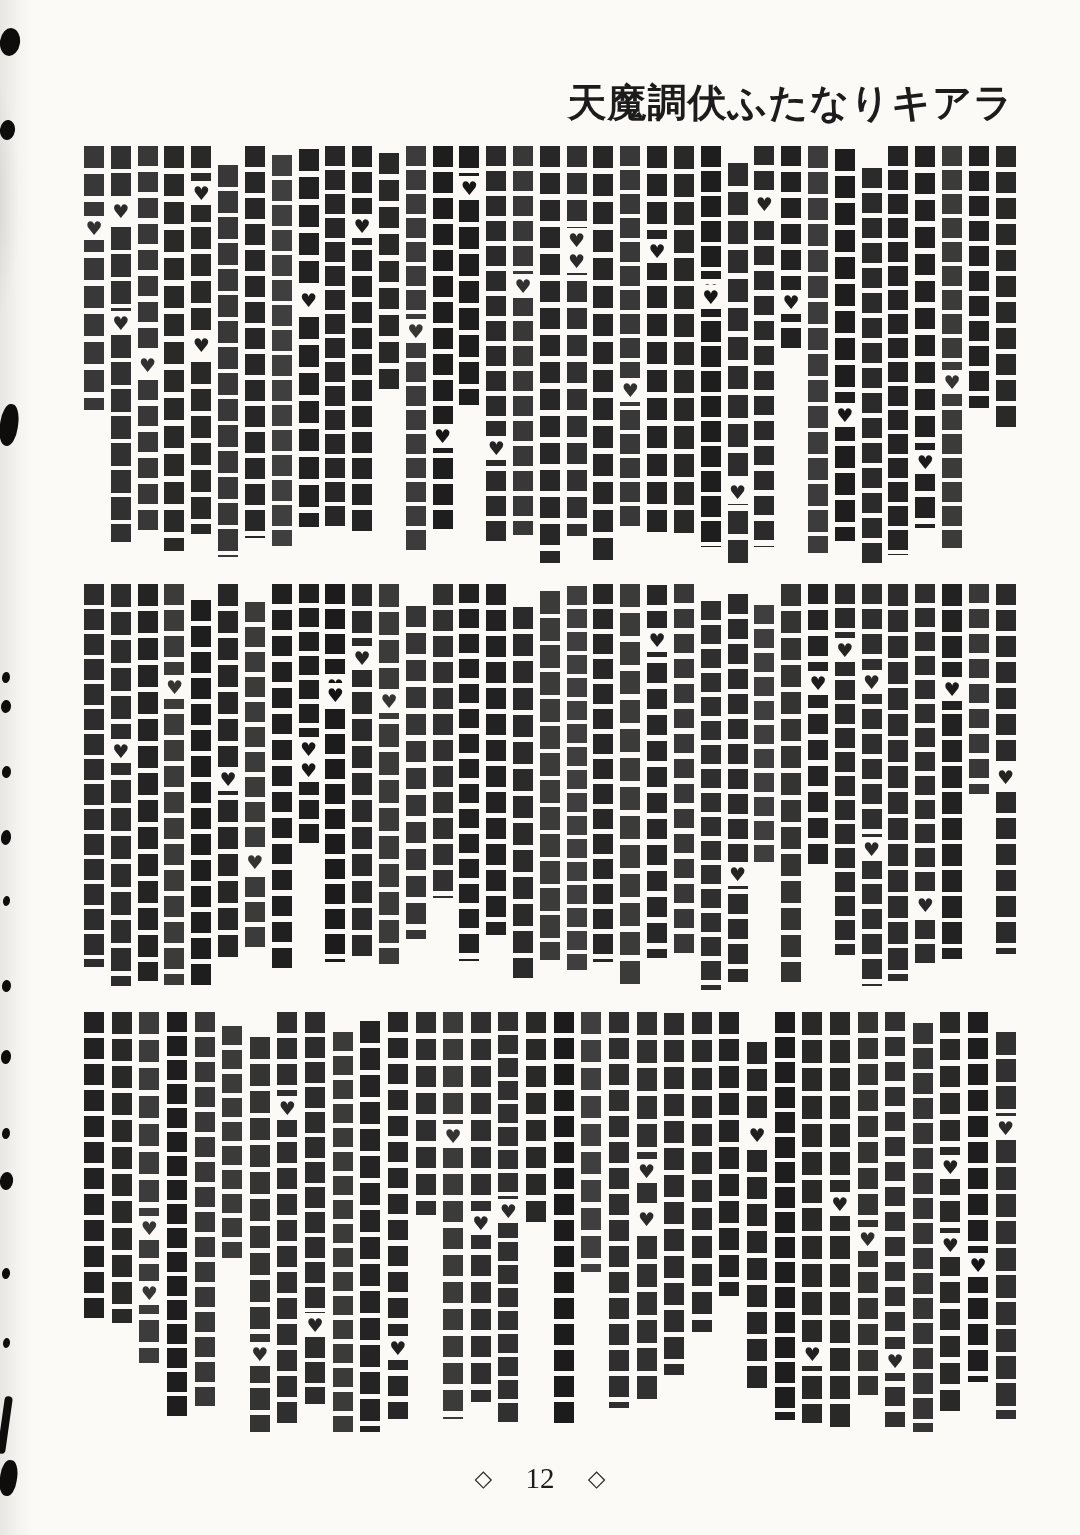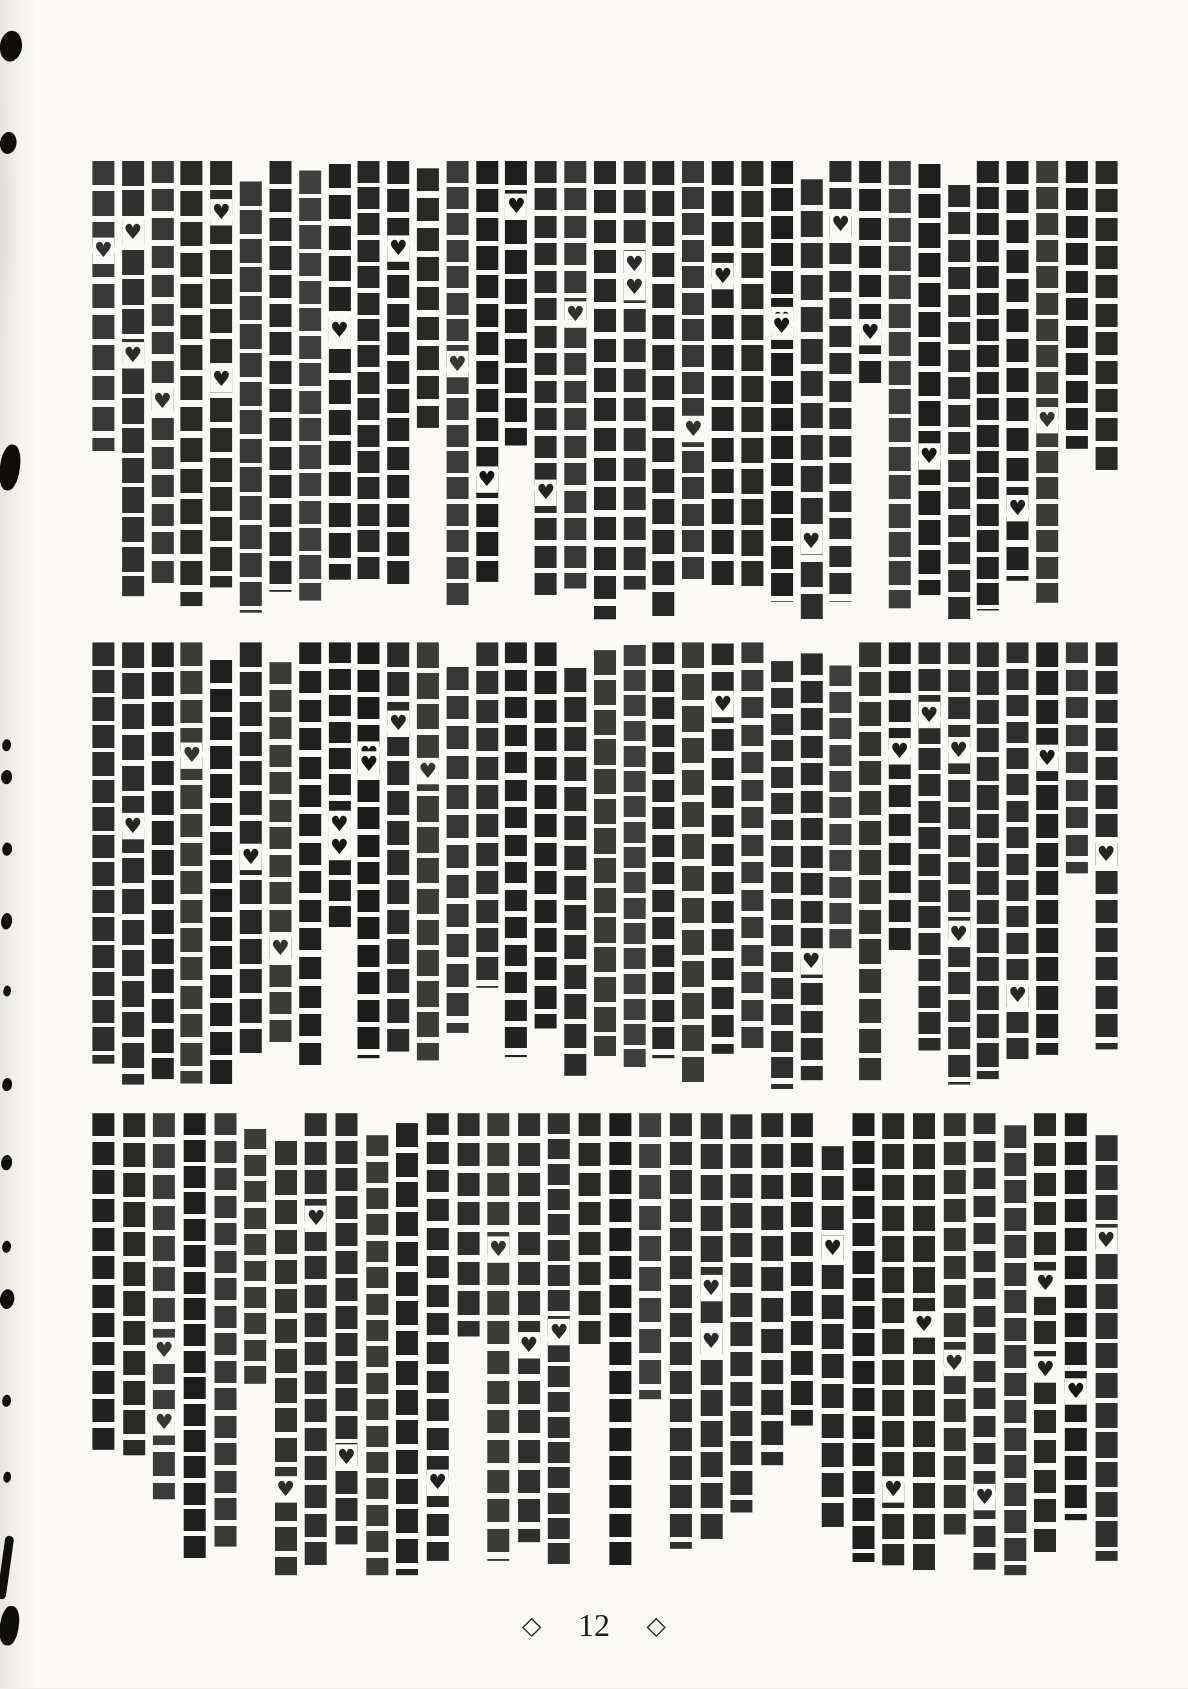--- a/index.html
+++ b/index.html
@@ -64,20 +64,21 @@
   .footer .num{margin:0 26px;color:#1c1c1c;}
 </style>
 </head>
 <body>
 
 <div class="page">
 
   <div class="edge-shade"></div>
   <div class="smudge"></div>
 
+  <h1 class="title">天魔調伏ふたなりキアラ</h1>
 
   <section class="text-block tb1">
       <div class="col" style="height: 282px; margin-top: 0px; opacity: 0.94; background: repeating-linear-gradient(rgb(28, 28, 28) 0px, rgb(28, 28, 28) 21px, transparent 21px, transparent 26px);"></div>
       <div class="col" style="height: 262px; margin-top: 0px; opacity: 0.97; background: repeating-linear-gradient(rgb(28, 28, 28) 0px, rgb(28, 28, 28) 20px, transparent 20px, transparent 25px);"></div>
       <div class="col" style="height: 402px; margin-top: 0px; opacity: 0.86; background: repeating-linear-gradient(rgb(28, 28, 28) 0px, rgb(28, 28, 28) 20px, transparent 20px, transparent 24px);">
         <span class="heart" style="top: 224px;">♥</span>
       </div>
       <div class="col" style="height: 382px; margin-top: 0px; opacity: 0.97; background: repeating-linear-gradient(rgb(28, 28, 28) 0px, rgb(28, 28, 28) 21px, transparent 21px, transparent 27px);">
         <span class="heart" style="top: 304px;">♥</span>
       </div>

